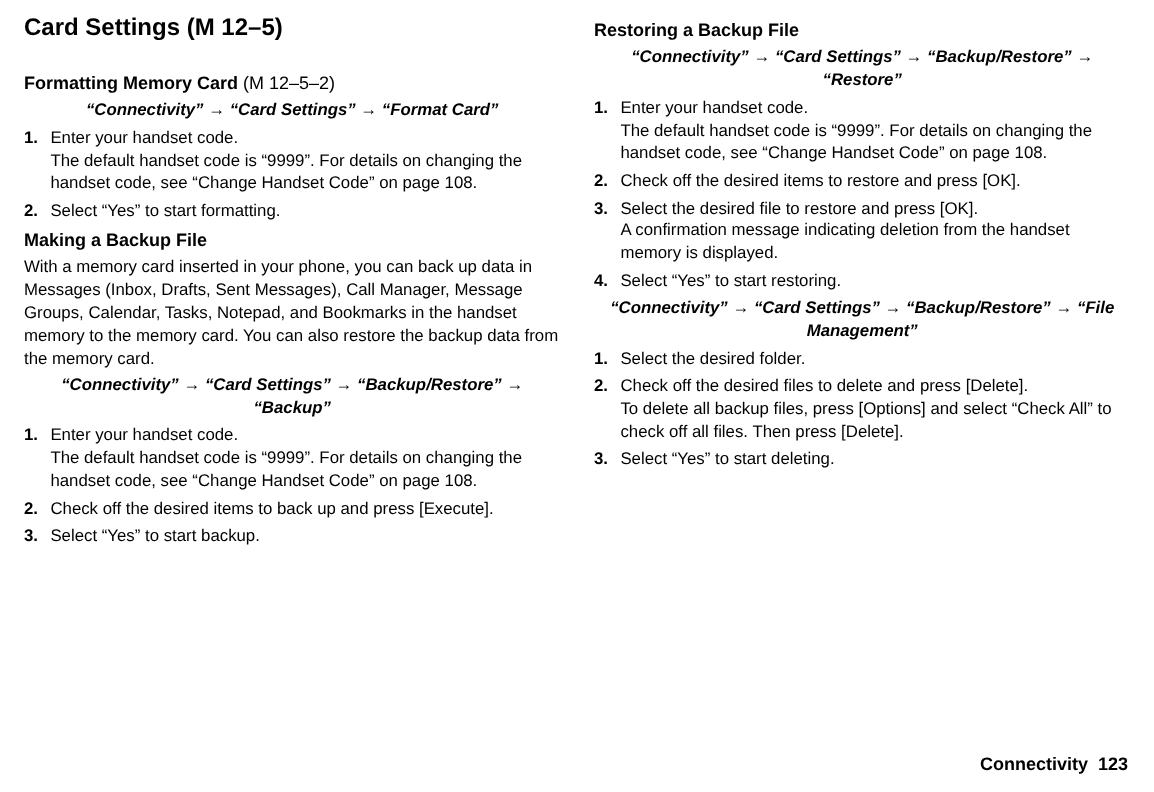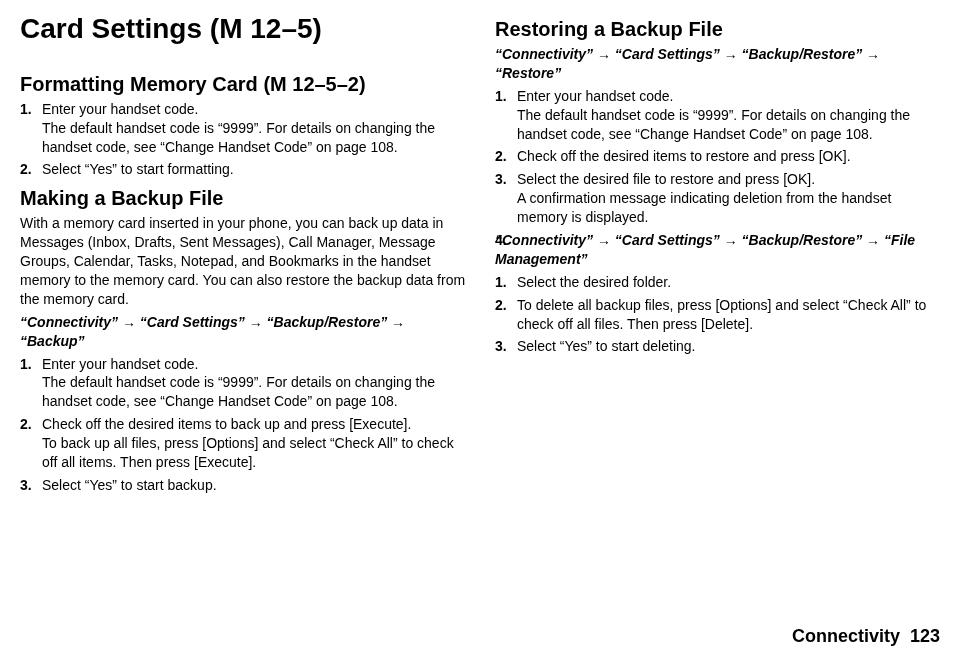--- a/index.html
+++ b/index.html
@@ -19,40 +19,41 @@
     }
     .columns {
       display: flex;
       gap: 28px;
     }
     .col {
       flex: 1;
       min-width: 0;
     }
     h1 {
-      font-size: 28px;
+      font-size: 20px;
       font-weight: bold;
       margin-bottom: 23px;
       font-stretch: condensed;
     }
     h2 {
-      font-size: 20px;
+      font-size: 15px;
       font-weight: bold;
       margin-top: 6px;
       margin-bottom: 2px;
       font-stretch: condensed;
     }
     .menu-code {
-      font-weight: bold;
+      font-weight: normal;
       margin-top: 16px;
     }
     .breadcrumb {
       font-weight: bold;
       font-style: italic;
       margin-bottom: 4px;
+      text-align: center;
     }
     ol {
       list-style: none;
       padding-left: 0;
     }
     ol > li {
       padding-left: 22px;
       position: relative;
       margin-bottom: 4px;
     }
@@ -68,41 +69,42 @@
     .step-sub {
       display: block;
     }
     .intro {
       margin-bottom: 4px;
     }
     .footer {
       position: absolute;
       bottom: 12px;
       right: 22px;
-      font-size: 18px;
+      font-size: 15px;
       font-stretch: condensed;
     }
     .footer .section {
       font-weight: bold;
     }
     .footer .pagenum {
       font-weight: bold;
     }
   </style>
 </head>
 <body>
 
 <div class="columns">
   <div class="col">
     <h1>Card Settings (M 12–5)</h1>
 
     <h2>
       <span>Formatting Memory Card</span>
       <span class="menu-code">(M 12–5–2)</span>
     </h2>
+    <div class="breadcrumb">“Connectivity” → “Card Settings” → “Format Card”</div>
     <ol>
       <li>
         <span class="num">1.</span>
         <span class="step-main">Enter your handset code.</span>
         <span class="step-sub">The default handset code is “9999”. For details on changing the handset code, see “Change Handset Code” on page 108.</span>
       </li>
       <li>
         <span class="num">2.</span>
         <span class="step-main">Select “Yes” to start formatting.</span>
       </li>
@@ -113,21 +115,20 @@
     <div class="breadcrumb">“Connectivity” → “Card Settings” → “Backup/Restore” → “Backup”</div>
     <ol>
       <li>
         <span class="num">1.</span>
         <span class="step-main">Enter your handset code.</span>
         <span class="step-sub">The default handset code is “9999”. For details on changing the handset code, see “Change Handset Code” on page 108.</span>
       </li>
       <li>
         <span class="num">2.</span>
         <span class="step-main">Check off the desired items to back up and press [Execute].</span>
-        <span class="step-sub">To back up all files, press [Options] and select “Check All” to check off all items. Then press [Execute].</span>
       </li>
       <li>
         <span class="num">3.</span>
         <span class="step-main">Select “Yes” to start backup.</span>
       </li>
     </ol>
   </div>
 
   <div class="col">
     <h2>Restoring a Backup File</h2>
@@ -142,31 +143,33 @@
         <span class="num">2.</span>
         <span class="step-main">Check off the desired items to restore and press [OK].</span>
       </li>
       <li>
         <span class="num">3.</span>
         <span class="step-main">Select the desired file to restore and press [OK].</span>
         <span class="step-sub">A confirmation message indicating deletion from the handset memory is displayed.</span>
       </li>
       <li>
         <span class="num">4.</span>
+        <span class="step-main">Select “Yes” to start restoring.</span>
       </li>
     </ol>
 
     <div class="breadcrumb">“Connectivity” → “Card Settings” → “Backup/Restore” → “File Management”</div>
     <ol>
       <li>
         <span class="num">1.</span>
         <span class="step-main">Select the desired folder.</span>
       </li>
       <li>
         <span class="num">2.</span>
+        <span class="step-main">Check off the desired files to delete and press [Delete].</span>
         <span class="step-sub">To delete all backup files, press [Options] and select “Check All” to check off all files. Then press [Delete].</span>
       </li>
       <li>
         <span class="num">3.</span>
         <span class="step-main">Select “Yes” to start deleting.</span>
       </li>
     </ol>
   </div>
 </div>
 

